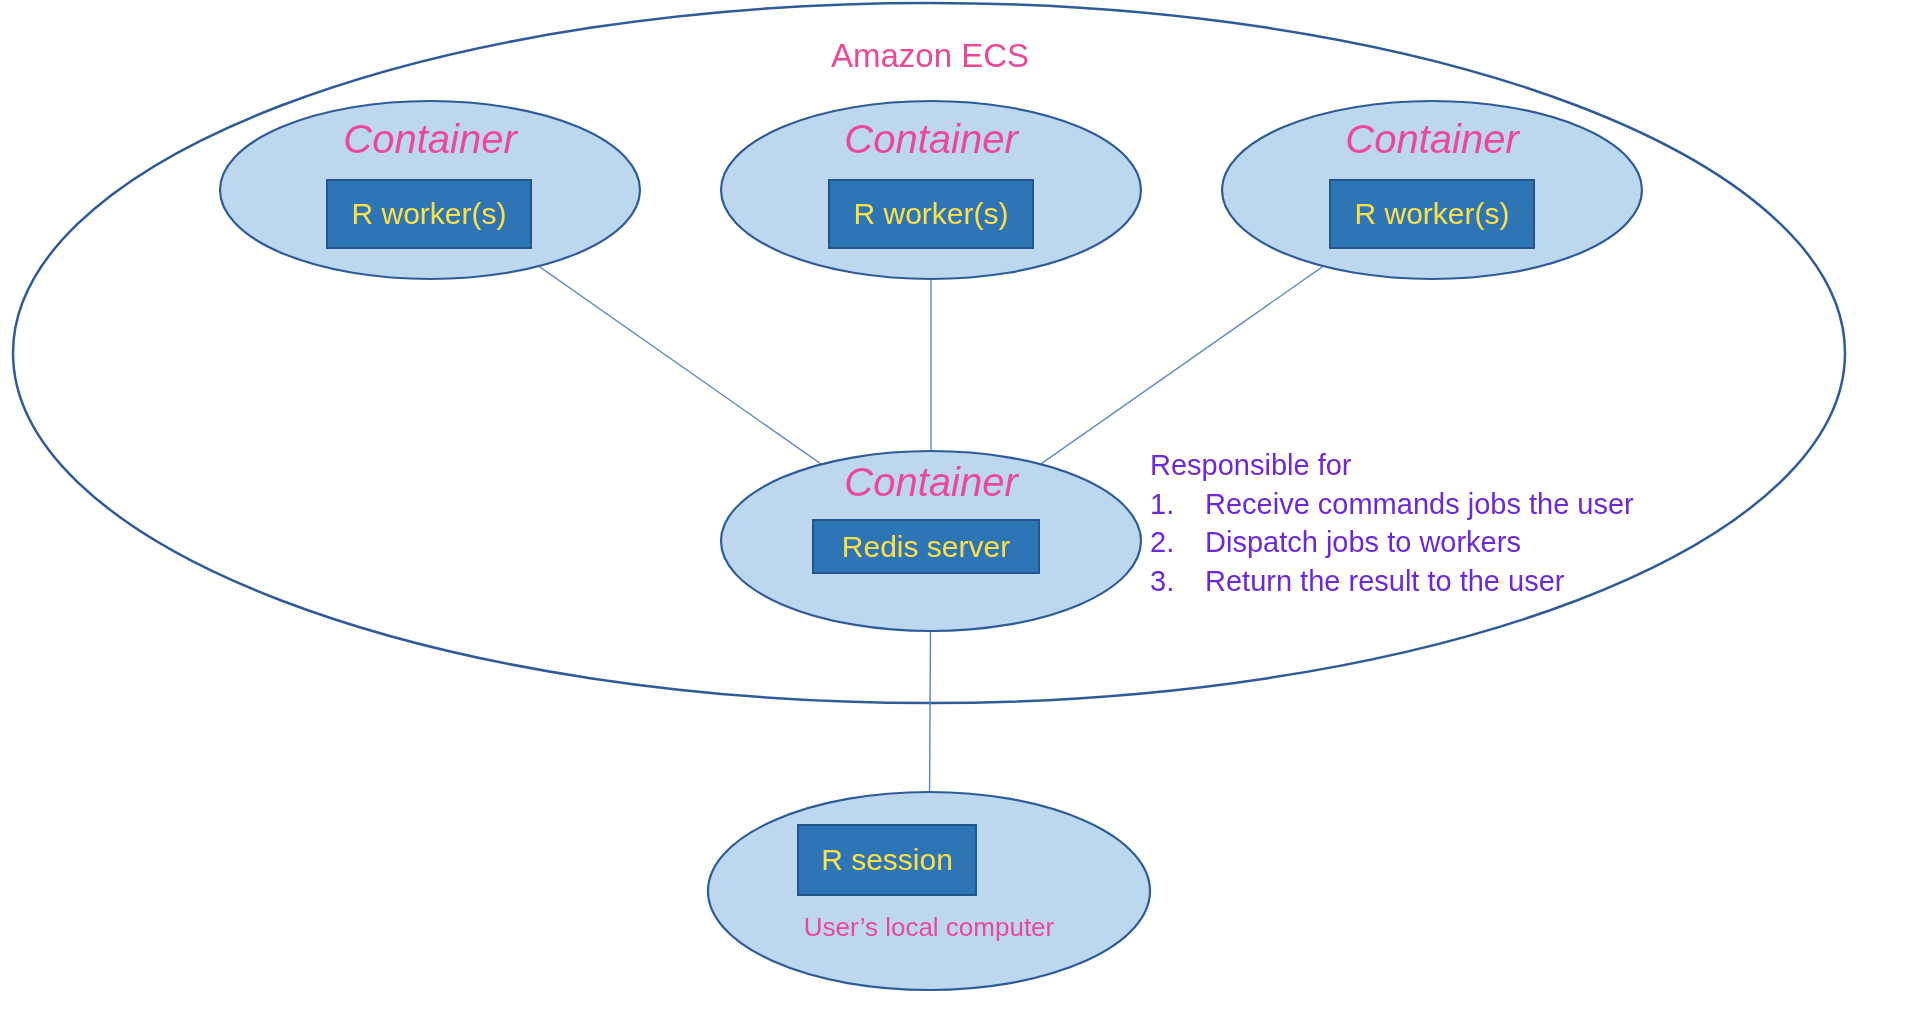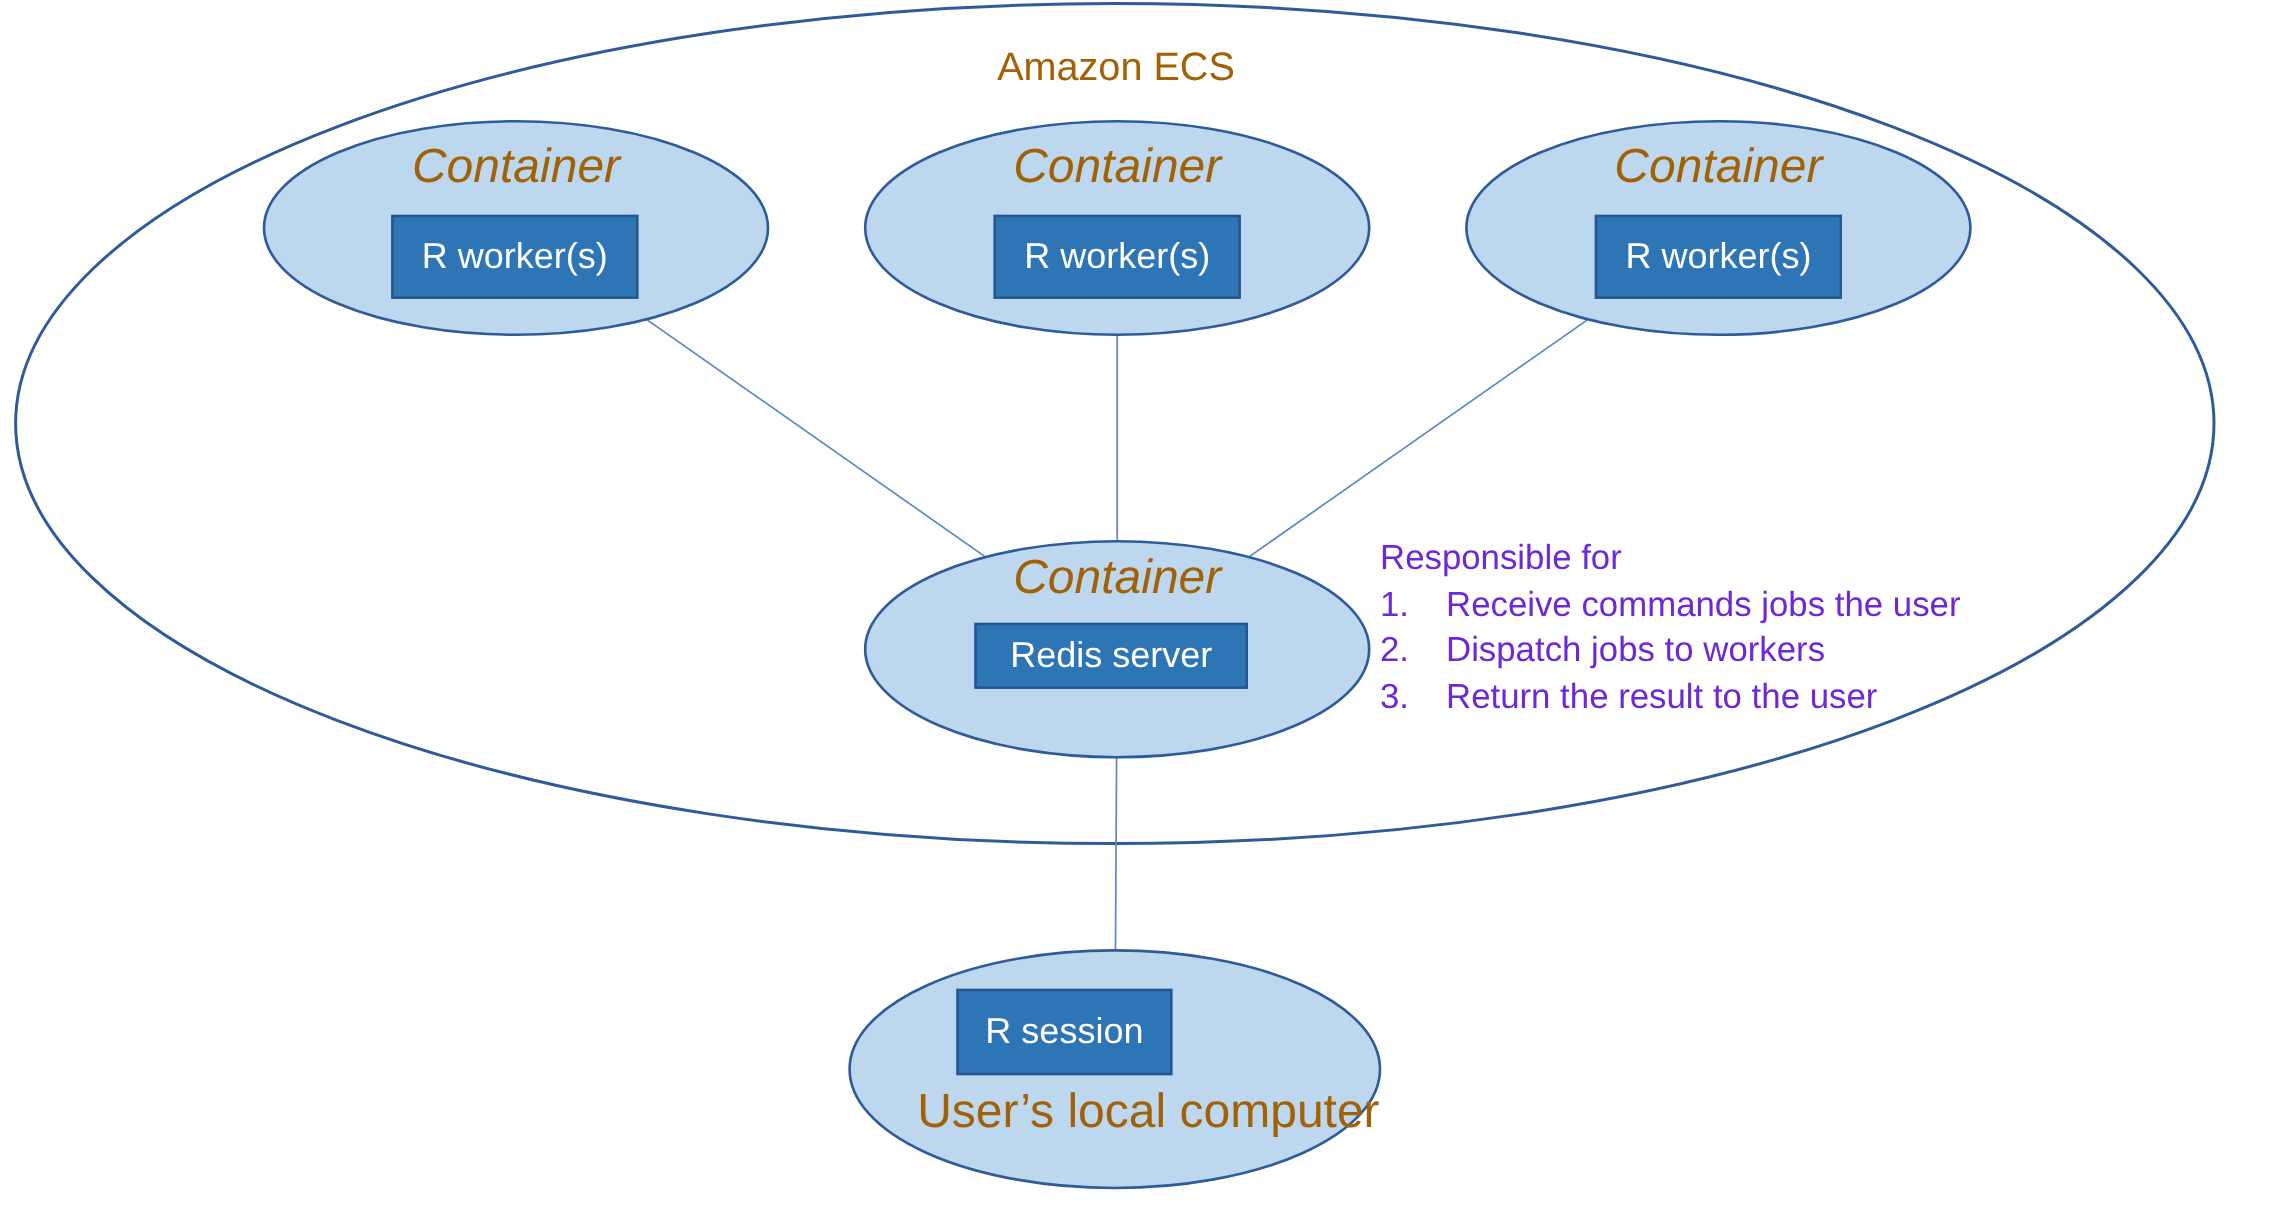--- a/index.html
+++ b/index.html
@@ -20,31 +20,31 @@
   svg.shapes {
     position: absolute;
     left: 0;
     top: 0;
     z-index: 1;
   }
   .label {
     position: absolute;
     transform: translate(-50%, -50%);
     white-space: nowrap;
-    color: #a16207;
+    color: #ec4899;
     z-index: 3;
   }
   .title-label { font-size: 33px; }
   .container-label { font-size: 40px; font-style: italic; }
-  .user-label { font-size: 40px; margin-left: 28px; }
+  .user-label { font-size: 26px; }
   .box {
     position: absolute;
     background: #2E75B6;
     border: 2px solid #24558E;
-    color: #ffffff;
+    color: #fde047;
     display: flex;
     align-items: center;
     justify-content: center;
     font-size: 30px;
     white-space: nowrap;
     z-index: 2;
     box-sizing: border-box;
   }
   .box-worker-1 { left: 326px; top: 179px; width: 206px; height: 70px; }
   .box-worker-2 { left: 828px; top: 179px; width: 206px; height: 70px; }

